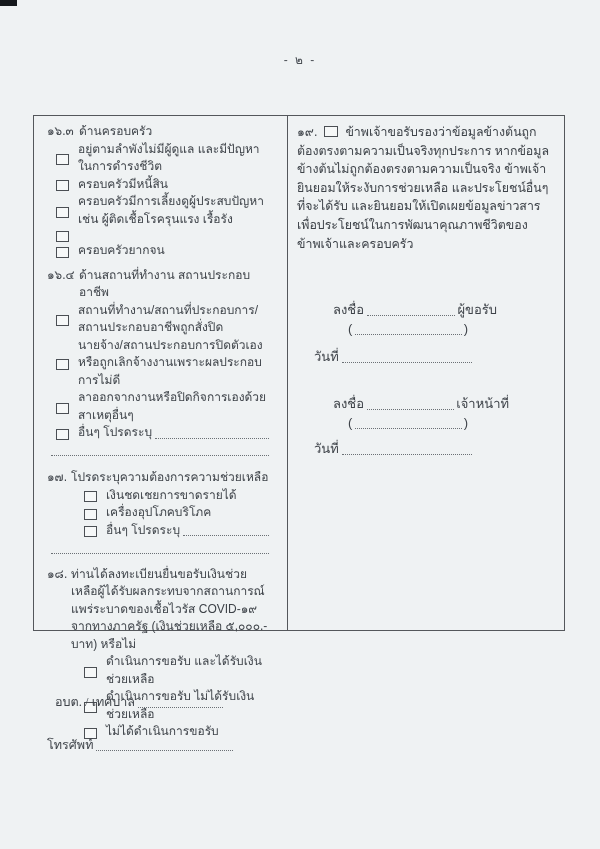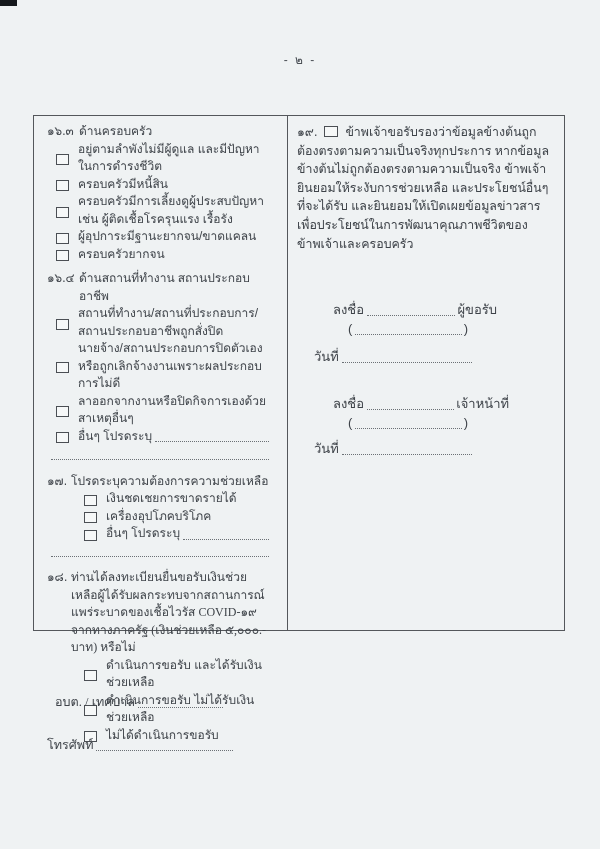--- a/index.html
+++ b/index.html
@@ -40,21 +40,21 @@
   }
   .col-right {
     flex:1;
     padding:7px 10px 0 9px;
     font-size:12.4px; line-height:18.6px;
   }
   .sec-head { display:flex; }
   .sec-num { flex:0 0 auto; }
   .w32 { width:32px; }
   .w24 { width:24px; }
-  .sec-title { flex:1; overflow-wrap:break-word;font-family:Liberation Serif, serif; }
+  .sec-title { flex:1; overflow-wrap:break-word; }
   .sec-gap-a { margin-top:7px; }
   .sec-gap-b { margin-top:10px; }
   .sec-gap-c { margin-top:9px; }
 
   .cb-item { display:flex; align-items:center; }
   .checkbox {
     flex:0 0 auto;
     width:13px; height:11px;
     border:1px solid #4b4f54;
     background:rgba(255,255,255,0.45);
@@ -125,21 +125,20 @@
         <div class="cb-item">
           <span class="checkbox"></span>
           <span class="cb-label">ครอบครัวมีหนี้สิน</span>
         </div>
         <div class="cb-item">
           <span class="checkbox"></span>
           <span class="cb-label">ครอบครัวมีการเลี้ยงดูผู้ประสบปัญหา เช่น  ผู้ติดเชื้อโรครุนแรง  เรื้อรัง</span>
         </div>
         <div class="cb-item">
           <span class="checkbox"></span>
-          <span class="cb-label">ผู้อุปการะมีฐานะยากจน/ขาดแคลน</span>
         </div>
         <div class="cb-item">
           <span class="checkbox"></span>
           <span class="cb-label">ครอบครัวยากจน</span>
         </div>
       </div>
 
       <div class="sec-gap-a">
         <div class="sec-head">
           <span class="sec-num w32">๑๖.๔</span>

